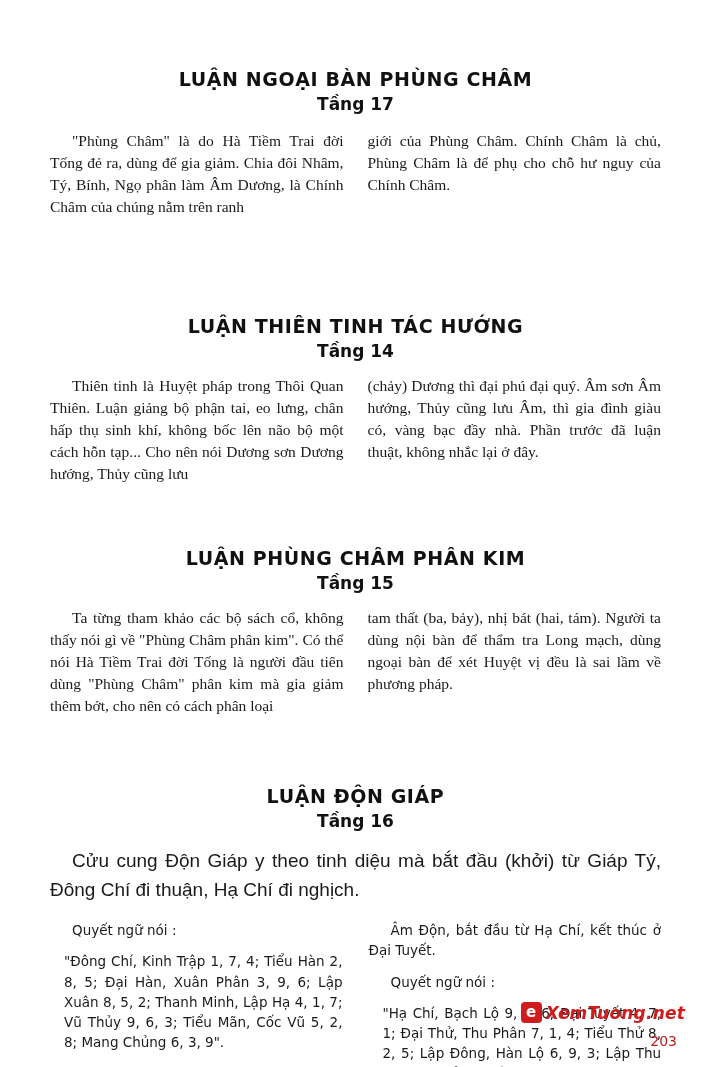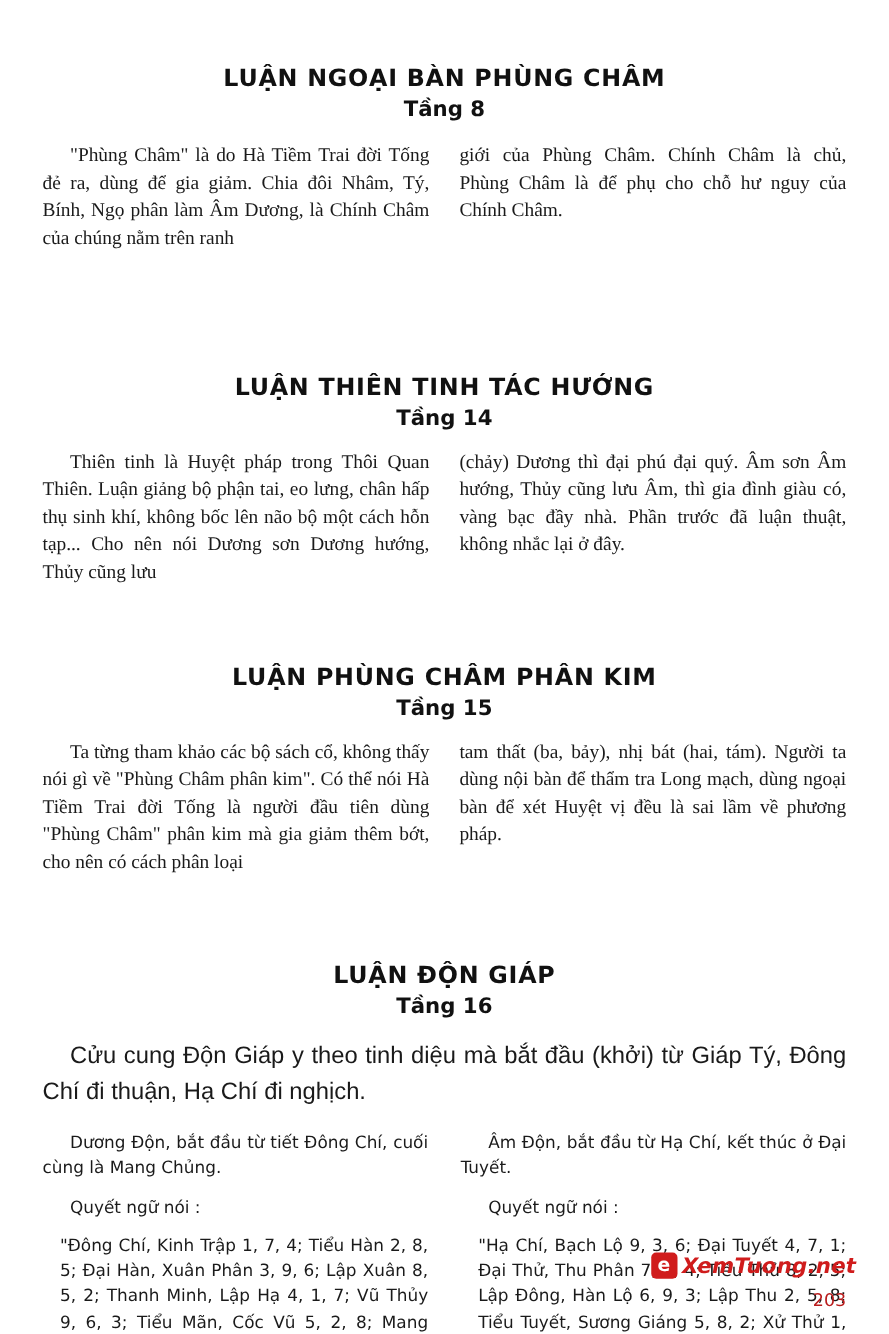--- a/index.html
+++ b/index.html
@@ -12,21 +12,21 @@
     background: #ffffff;
     font-family: "Liberation Serif", serif;
     color: #1a1a1a;
     position: relative;
     overflow: hidden;
   }
   .page {
     position: relative;
     width: 711px;
     height: 1067px;
-    padding: 0;
+    padding: 16px;
     box-sizing: border-box;
   }
 
   .section {
     padding: 0 34px;
     box-sizing: border-box;
   }
 
   h2.sec-title {
     font-family: "DejaVu Sans", sans-serif;
@@ -132,21 +132,21 @@
     color: #b91c1c;
   }
 </style>
 </head>
 <body>
 
 <div class="page">
 
   <div class="section" id="sec-phungcham">
     <h2 class="sec-title">LUẬN NGOẠI BÀN PHÙNG CHÂM</h2>
-    <div class="sec-sub">Tầng 8</div>
+    <div class="sec-sub">Tầng 17</div>
     <div class="cols">
       <div class="col">
         <p class="indent">"Phùng Châm" là do Hà Tiềm Trai đời Tống đẻ ra, dùng để gia giảm. Chia đôi Nhâm, Tý, Bính, Ngọ phân làm Âm Dương, là Chính Châm của chúng nằm trên ranh</p>
       </div>
       <div class="col">
         <p>giới của Phùng Châm. Chính Châm là chủ, Phùng Châm là để phụ cho chỗ hư nguy của Chính Châm.</p>
       </div>
     </div>
   </div>
 
@@ -175,21 +175,20 @@
       </div>
     </div>
   </div>
 
   <div class="section" id="sec-dongiap">
     <h2 class="sec-title">LUẬN ĐỘN GIÁP</h2>
     <div class="sec-sub">Tầng 16</div>
     <p class="lead">Cửu cung Độn Giáp y theo tinh diệu mà bắt đầu (khởi) từ Giáp Tý, Đông Chí đi thuận, Hạ Chí đi nghịch.</p>
     <div class="cols body-sans">
       <div class="col body-sans">
-        <p class="indent">Dương Độn, bắt đầu từ tiết Đông Chí, cuối cùng là Mang Chủng.</p>
         <p class="indent">Quyết ngữ nói :</p>
         <p class="quote-block">"Đông Chí, Kinh Trập 1, 7, 4; Tiểu Hàn 2, 8, 5; Đại Hàn, Xuân Phân 3, 9, 6; Lập Xuân 8, 5, 2; Thanh Minh, Lập Hạ 4, 1, 7; Vũ Thủy 9, 6, 3; Tiểu Mãn, Cốc Vũ 5, 2, 8; Mang Chủng 6, 3, 9".</p>
       </div>
       <div class="col body-sans">
         <p class="indent">Âm Độn, bắt đầu từ Hạ Chí, kết thúc ở Đại Tuyết.</p>
         <p class="indent">Quyết ngữ nói :</p>
         <p class="quote-block">"Hạ Chí, Bạch Lộ 9, 3, 6; Đại Tuyết 4, 7, 1; Đại Thử, Thu Phân 7, 1, 4; Tiểu Thử 8, 2, 5; Lập Đông, Hàn Lộ 6, 9, 3; Lập Thu 2, 5, 8; Tiểu Tuyết, Sương Giáng 5, 8, 2; Xử Thử 1, 4, 7".</p>
       </div>
     </div>
   </div>

